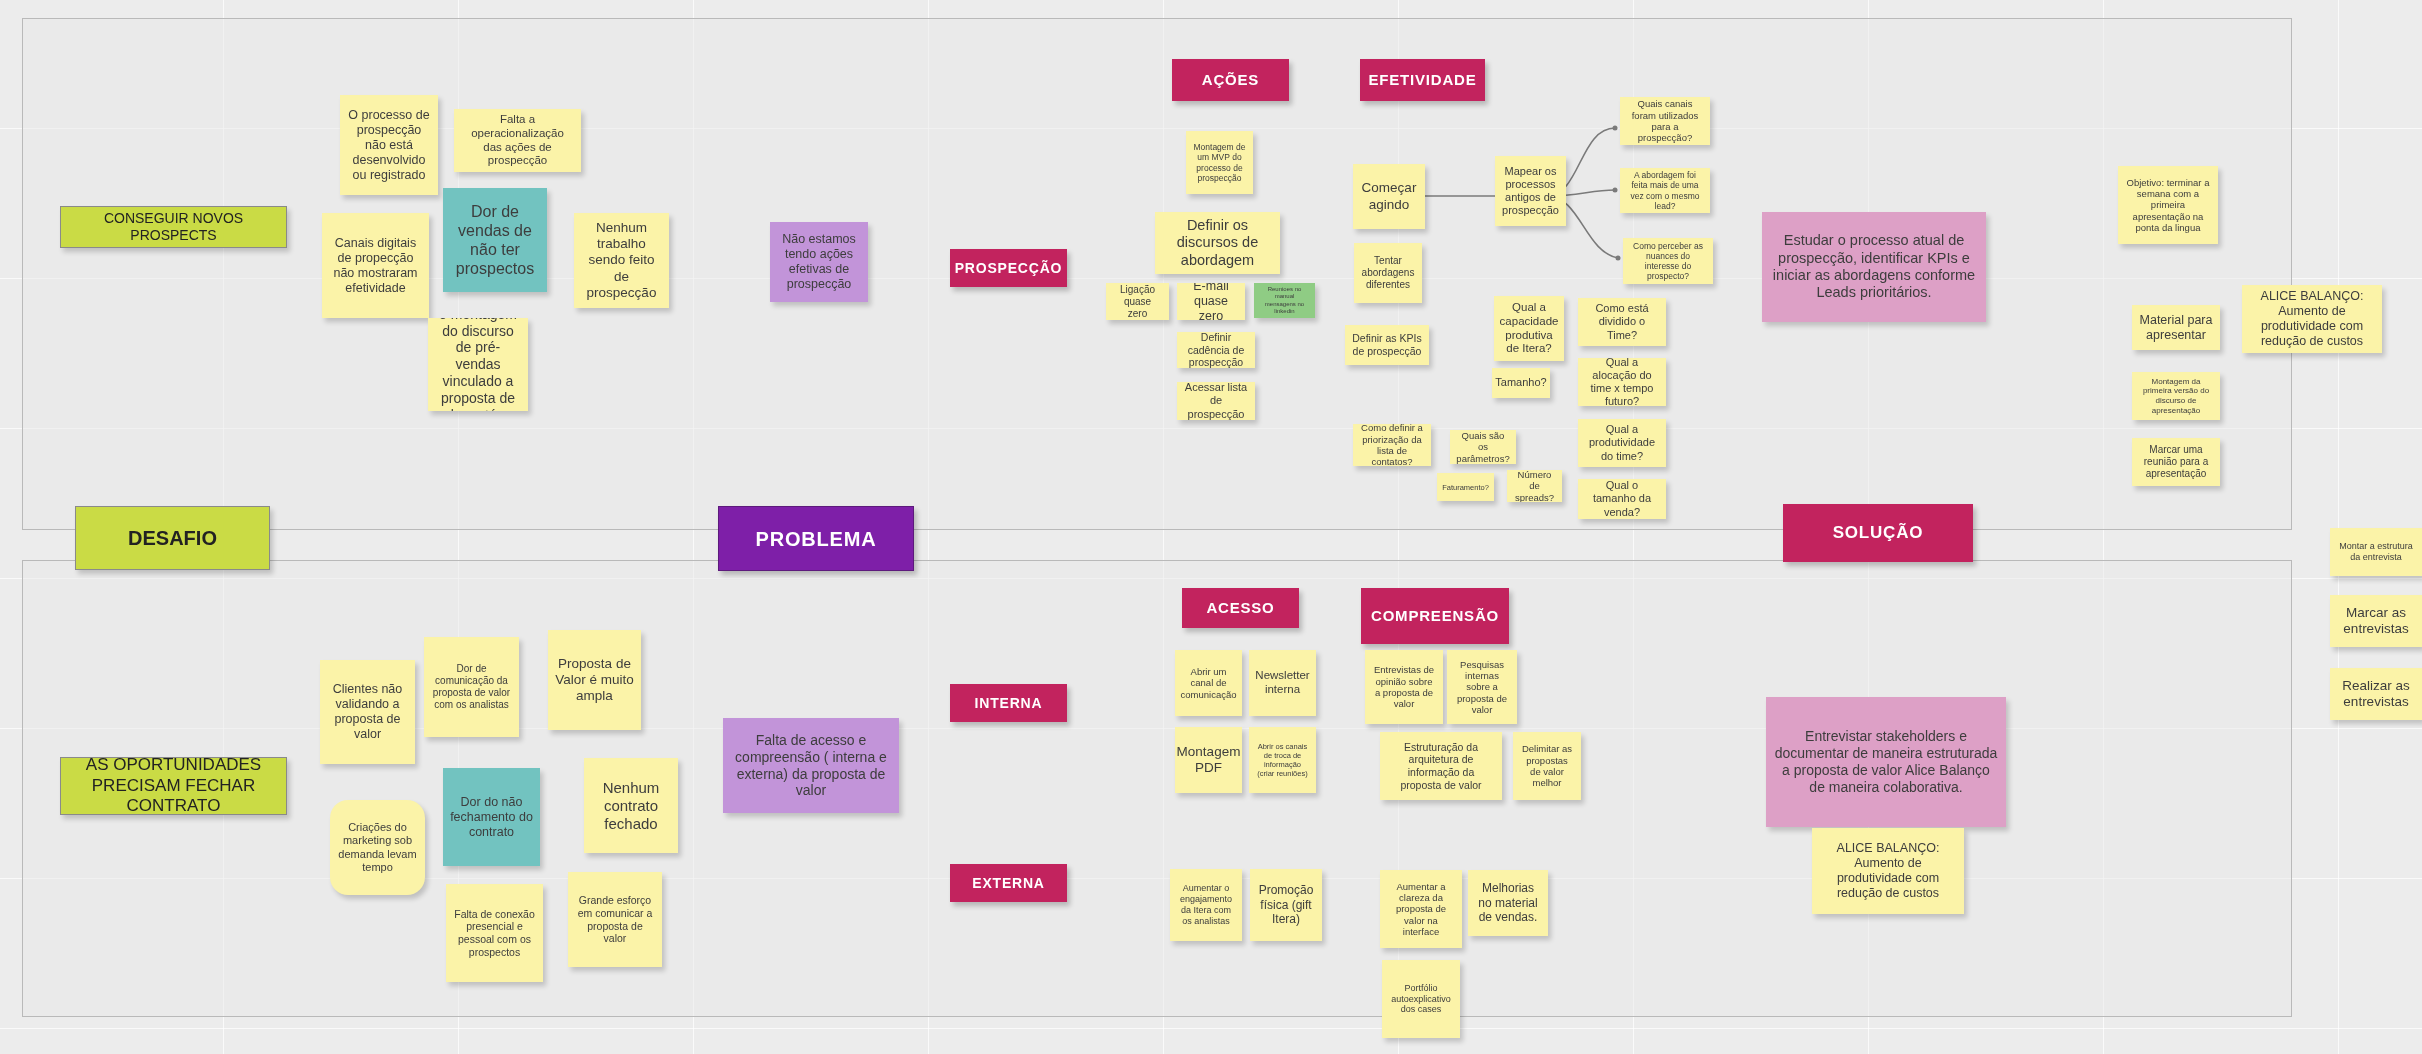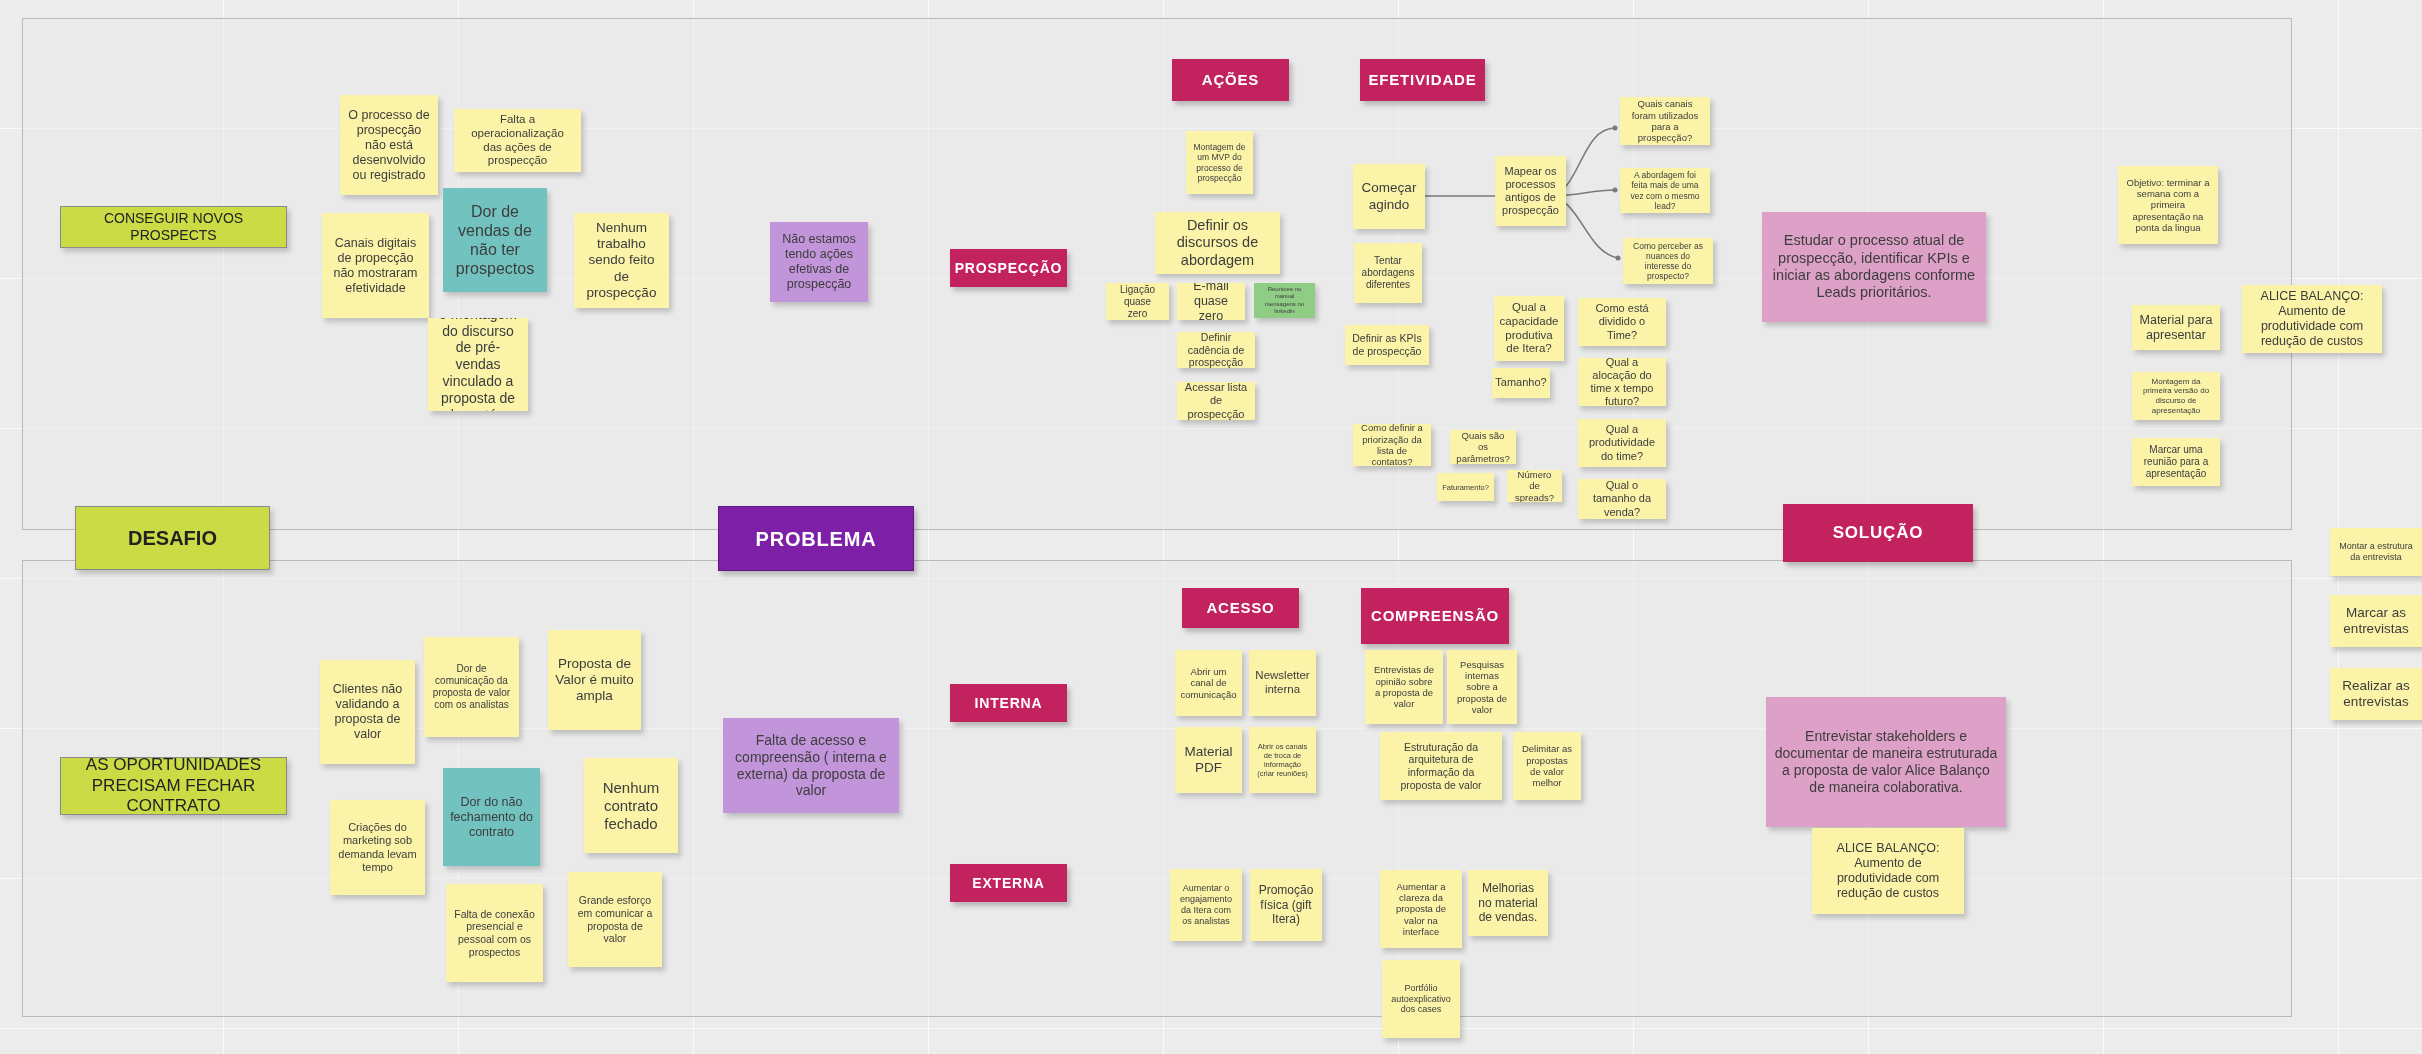--- a/index.html
+++ b/index.html
@@ -228,21 +228,21 @@
 
   <div class="note yellow" style="left:320px;top:660px;width:95px;height:104px;font-size:12.5px;">
     <span>Clientes não validando a proposta de valor</span>
   </div>
   <div class="note yellow" style="left:424px;top:637px;width:95px;height:100px;font-size:10px;">
     <span>Dor de comunicação da proposta de valor com os analistas</span>
   </div>
   <div class="note yellow" style="left:548px;top:630px;width:93px;height:100px;font-size:13.5px;">
     <span>Proposta de Valor é muito ampla</span>
   </div>
-  <div class="note yellow" style="left:330px;top:800px;width:95px;height:95px;font-size:11px;">
+  <div class="note yellow" style="left:330px;top:800px;width:95px;height:95px;font-size:11px;border-radius:18px;">
     <span>Criações do marketing sob demanda levam tempo</span>
   </div>
   <div class="note teal" style="left:443px;top:768px;width:97px;height:98px;font-size:12.5px;">
     <span>Dor do não fechamento do contrato</span>
   </div>
   <div class="note yellow" style="left:584px;top:758px;width:94px;height:95px;font-size:15px;">
     <span>Nenhum contrato fechado</span>
   </div>
   <div class="note yellow" style="left:446px;top:884px;width:97px;height:98px;font-size:10.5px;">
     <span>Falta de conexão presencial e pessoal com os prospectos</span>
@@ -254,21 +254,21 @@
     <span>Falta de acesso e compreensão ( interna e externa) da proposta de valor</span>
   </div>
 
   <div class="note yellow" style="left:1175px;top:650px;width:67px;height:66px;font-size:9.5px;">
     <span>Abrir um canal de comunicação</span>
   </div>
   <div class="note yellow" style="left:1249px;top:650px;width:67px;height:66px;font-size:11.5px;">
     <span>Newsletter interna</span>
   </div>
   <div class="note yellow" style="left:1175px;top:727px;width:67px;height:66px;font-size:13.5px;">
-    <span>Material PDF</span>
+    <span>Montagem PDF</span>
   </div>
   <div class="note yellow" style="left:1249px;top:727px;width:67px;height:66px;font-size:7.5px;">
     <span>Abrir os canais de troca de informação (criar reuniões)</span>
   </div>
   <div class="note yellow" style="left:1170px;top:869px;width:72px;height:72px;font-size:9px;">
     <span>Aumentar o engajamento da Itera com os analistas</span>
   </div>
   <div class="note yellow" style="left:1250px;top:869px;width:72px;height:72px;font-size:12px;">
     <span>Promoção física (gift Itera)</span>
   </div>

